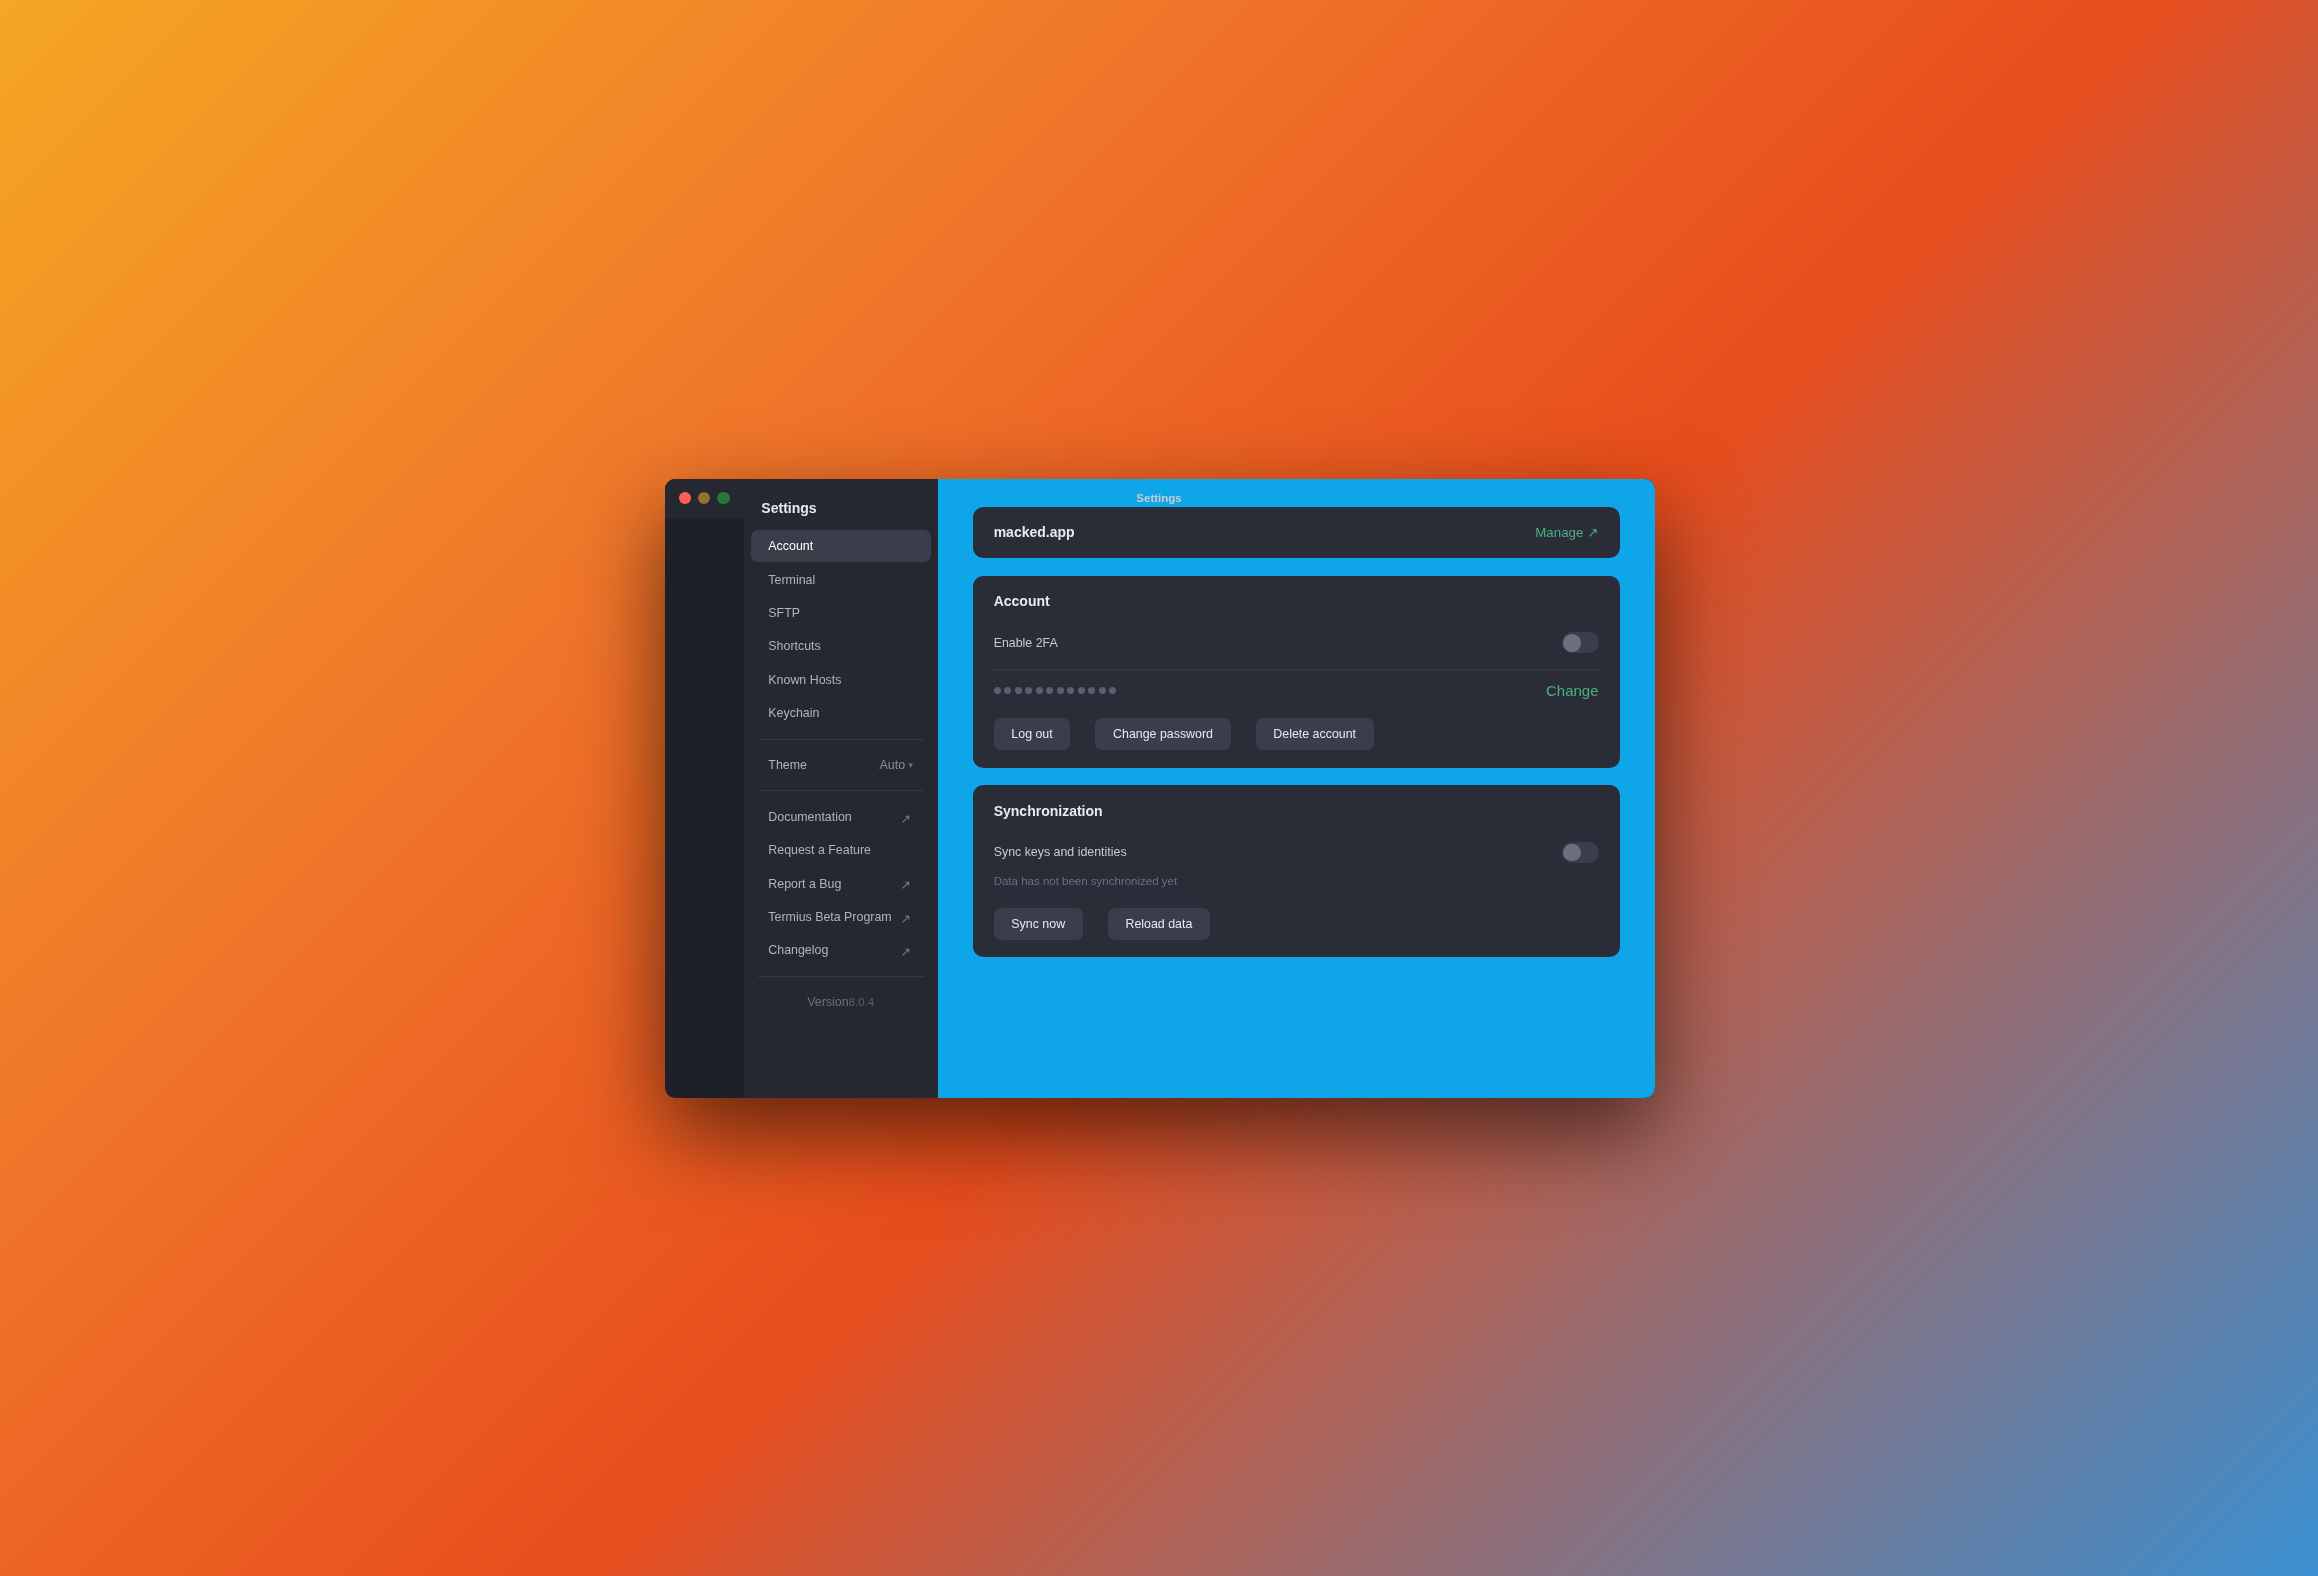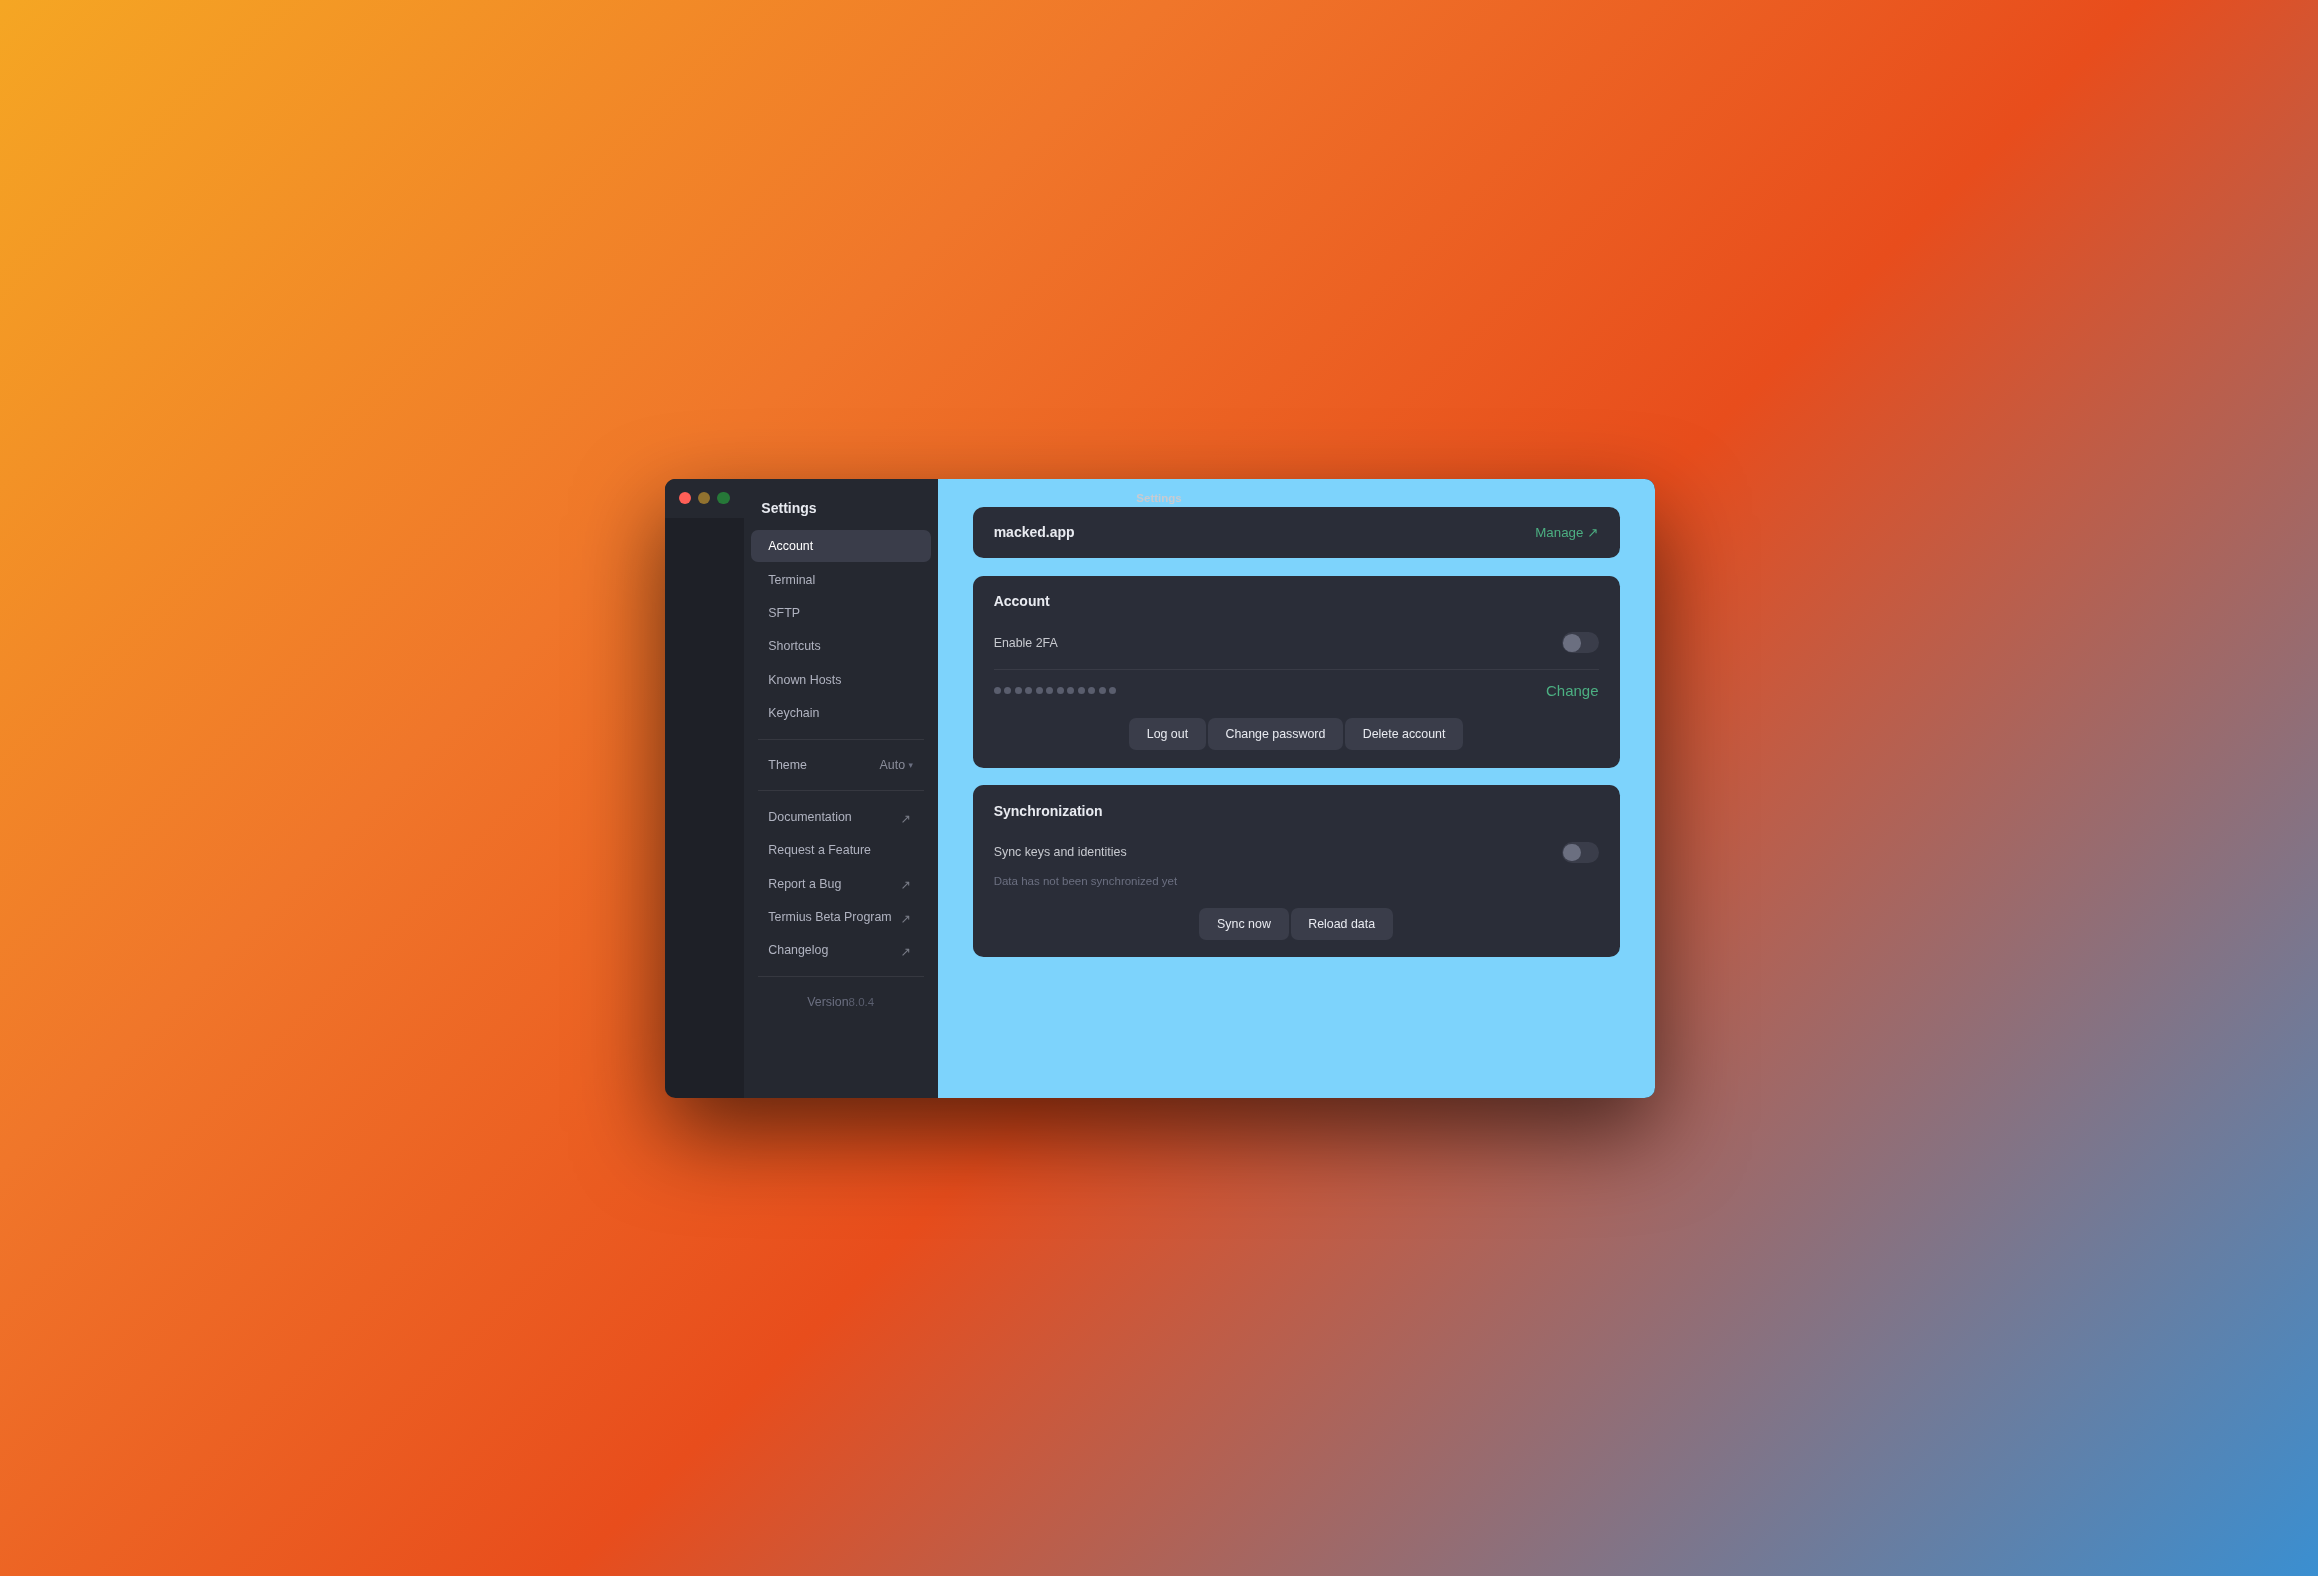--- a/index.html
+++ b/index.html
@@ -142,21 +142,21 @@
 
     .version-number {
       font-size: 11.5px;
       color: #5a5e6e;
     }
 
     .main {
       flex: 1;
       padding: 28px 35px;
       overflow-y: auto;
-      background: #7dd3fc;
+      background: #0ea5e9;
     }
 
     .card {
       background: #2a2d38;
       border-radius: 10.6px;
       padding: 17.7px 21px;
       margin-bottom: 17.7px;
     }
 
     .card-header-row {
@@ -245,23 +245,22 @@
 
     .change-link {
       color: #4caf82;
       font-size: 15px;
       font-weight: 500;
       cursor: pointer;
     }
 
     .button-row {
       display: flex;
-      gap: 2px;
+      gap: 25px;
       margin-top: 14px;
-      justify-content: center;
     }
 
     .btn {
       padding: 8.8px 17.7px;
       border-radius: 7px;
       border: none;
       font-size: 12.4px;
       font-weight: 500;
       cursor: pointer;
       background: #3a3d4a;

